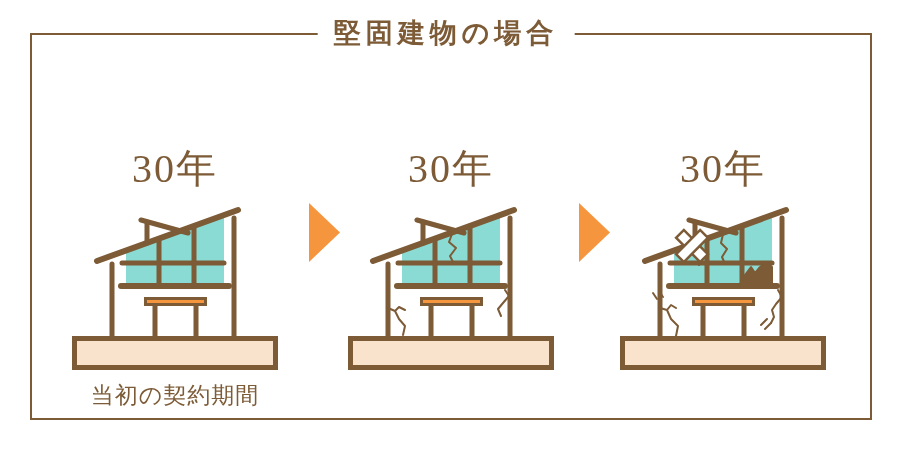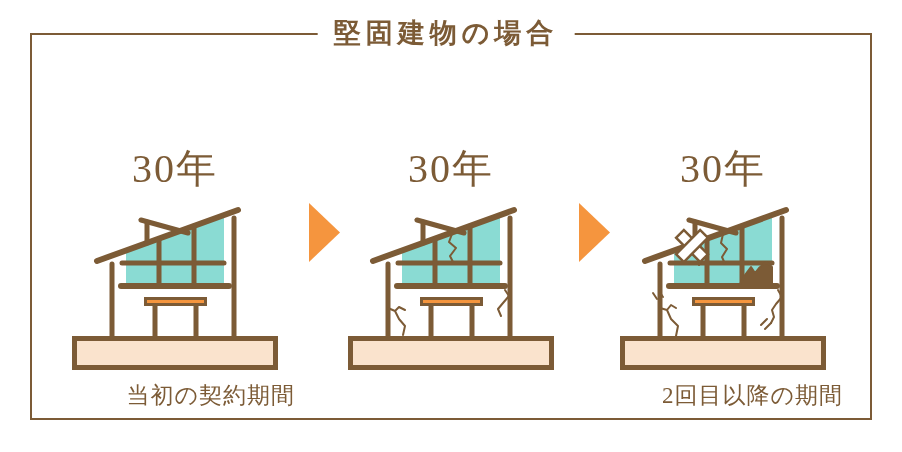--- a/index.html
+++ b/index.html
@@ -49,21 +49,20 @@
     margin:0 auto;
     width:210px;height:175px;
   }
   .stage-label{
     margin-top:11px;
     font-size:23px;
     letter-spacing:1px;
     line-height:27px;
     color:#7C5B36;
     white-space:nowrap;
-    text-align:right;
   }
   .arrow{
     position:absolute;
     top:203px;
     width:31px;height:59px;
   }
   
   .beam{stroke:#7C5B36;stroke-width:5;stroke-linecap:round;fill:none;}
   .beam6{stroke:#7C5B36;stroke-width:6;stroke-linecap:round;fill:none;}
   .crack{stroke:#7C5B36;stroke-width:2;fill:none;stroke-linecap:round;stroke-linejoin:round;}
@@ -146,16 +145,15 @@
       <path class="crack" d="M35,97 L39,103 M41,95 L45,101"></path>
       <path class="crack" d="M42,112 L49,114 L53,109 L58,112 M49,114 L53,123 L60,130 L58,140"></path>
       <path class="crack" d="M160,94 L164,101 L158,108 L154,114 L156,121 L153,127"></path>
       <path class="crack" d="M143,129 L149,123 M147,133 L153,127"></path>
 
       <g transform="translate(74,50)">
         <rect class="board" x="-17" y="-5.5" width="34" height="11" transform="rotate(45)"></rect>
         <rect class="board" x="-17" y="-5.5" width="34" height="11" transform="rotate(-45)"></rect>
       </g>
     </svg>
-    <div class="stage-label">2回目以降の期間</div>
   </div>
 
 </div>
 
 </body></html>

